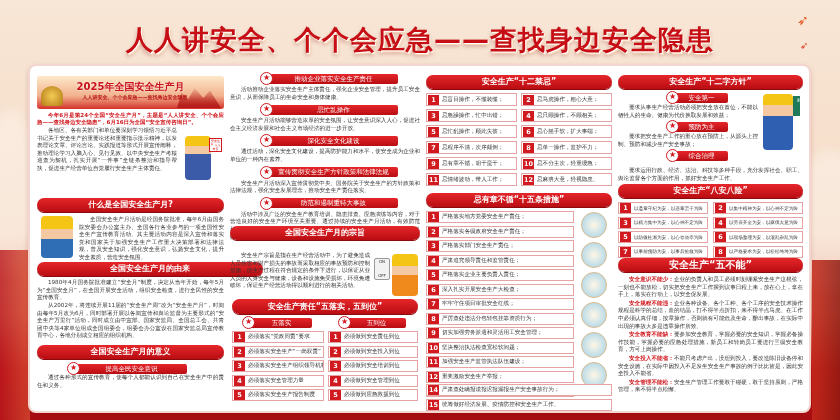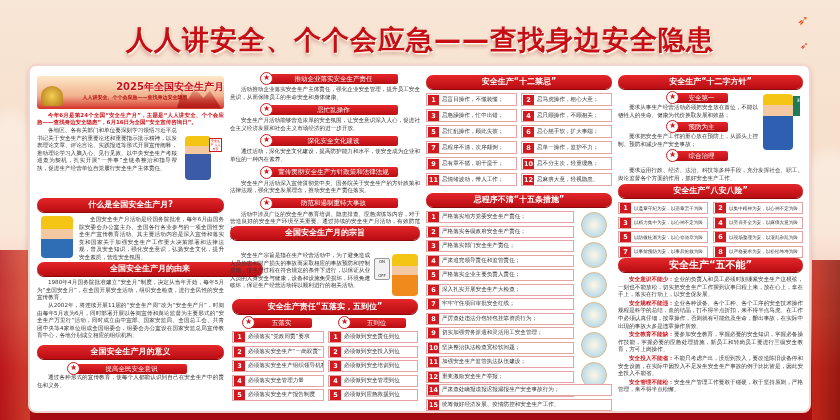--- a/index.html
+++ b/index.html
@@ -38,21 +38,21 @@
 <div class="bird" style="left:800px;top:40px;font-size:10px;color:#d9361b">➶</div>
 
 <div class="title">人人讲安全、个个会应急——查找身边安全隐患</div>
 
 <div class="board">
 
   <div class="col" style="left:7px;width:187px">
     <div class="banner" style="left:0;top:10px;width:187px;height:33px">
       <div style="position:absolute;left:4px;top:10px;width:22px;height:20px;border-radius:50% 50% 4px 4px;background:radial-gradient(circle,#f5cc55,#b07a14)"></div>
       <div style="position:absolute;left:140px;top:10px;width:44px;height:22px;background:linear-gradient(180deg,transparent,#b31b18);clip-path:polygon(0 100%,10% 30%,25% 60%,40% 10%,60% 55%,75% 20%,100% 100%)"></div>
-      <div style="position:absolute;top:4px;left:0;width:187px;text-align:right;font-size:10px;font-weight:bold;color:#c8101a;text-shadow:0 0 2px #fff">2025年全国安全生产月</div>
+      <div style="position:absolute;top:4px;left:0;width:187px;text-align:center;font-size:10px;font-weight:bold;color:#c8101a;text-shadow:0 0 2px #fff">2025年全国安全生产月</div>
       <div style="position:absolute;top:18px;left:28px;width:140px;text-align:center;font-size:5px;font-weight:bold;color:#b30d10;white-space:nowrap;overflow:hidden">人人讲安全、个个会应急——查找身边安全隐患</div>
     </div>
     <div class="txt redtxt" style="position:absolute;top:46px;left:0;width:187px;font-size:5.5px;line-height:7px">今年6月是第24个全国“安全生产月”，主题是“人人讲安全、个个会应急——查找身边安全隐患”，6月16日为全国“安全宣传咨询日”。</div>
     <div class="txt" style="position:absolute;top:61px;left:0;width:140px">各地区、各有关部门和单位要深刻学习领悟习近平总书记关于安全生产的重要论述和重要指示批示精神，以发表理论文章、评论言论、实践报道等形式开展宣传阐释，推动理论学习入脑入心、见行见效。以中央安全生产考核巡查为契机，扎实开展“一件事”全链条整治和指导帮扶，促进生产经营单位自觉履行安全生产主体责任。</div>
     <div class="figure" style="left:148px;top:70px;width:26px;height:44px;background:linear-gradient(180deg,#f5c516 0 22%,#f4c9a2 22% 40%,#3b5aa8 40%)"></div>
     <div style="position:absolute;left:172px;top:72px;width:13px;height:14px;background:#fff;border:1px solid #d11a1f;font-size:3px;color:#d11a1f;text-align:center;overflow:hidden">安全生产 人人有责</div>
 
     <div class="pill" style="position:absolute;top:132px;left:0;width:187px;height:14px;line-height:14px;font-size:8px">什么是全国安全生产月?</div>
     <div class="figure" style="left:4px;top:150px;width:32px;height:42px;background:linear-gradient(180deg,#f5c516 0 30%,#f4c9a2 30% 55%,#2f6db4 55%)"></div>
     <div class="txt" style="position:absolute;top:150px;left:42px;width:145px">全国安全生产月活动是经国务院批准，每年6月由国务院安委会办公室主办、全国各行各业参与的一项全国性安全生产宣传教育活动。其主要活动内容是深入宣传和落实党和国家关于加强安全生产工作重大决策部署和法律法规，普及安全知识，强化安全意识，弘扬安全文化，提升安全素质，营造安全氛围。</div>
@@ -219,21 +219,21 @@
       <div class="row" style="height:13px;margin-bottom:3px">
           <span class="n">10</span>
           <span class="t">忌不分主次，轻重缓急；</span>
         </div>
       <div class="row" style="height:13px;margin-bottom:3px">
           <span class="n">12</span>
           <span class="t">忌麻痹大意，轻视隐患。</span>
         </div>
     </div>
 
-    <div class="pill" style="position:absolute;top:127px;left:0;width:186px;height:14px;line-height:14px;font-size:8px">忌程序不清“十五条措施”</div>
+    <div class="pill" style="position:absolute;top:127px;left:0;width:186px;height:14px;line-height:14px;font-size:8px">忌有章不循“十五条措施”</div>
     <div style="position:absolute;top:145px;left:0;width:148px">
       <div class="row">
           <span class="n">1</span>
           <span class="t">严格落实地方党委安全生产责任；</span>
         </div>
       <div class="row">
           <span class="n">2</span>
           <span class="t">严格落实各级政府安全生产责任；</span>
         </div>
       <div class="row">

